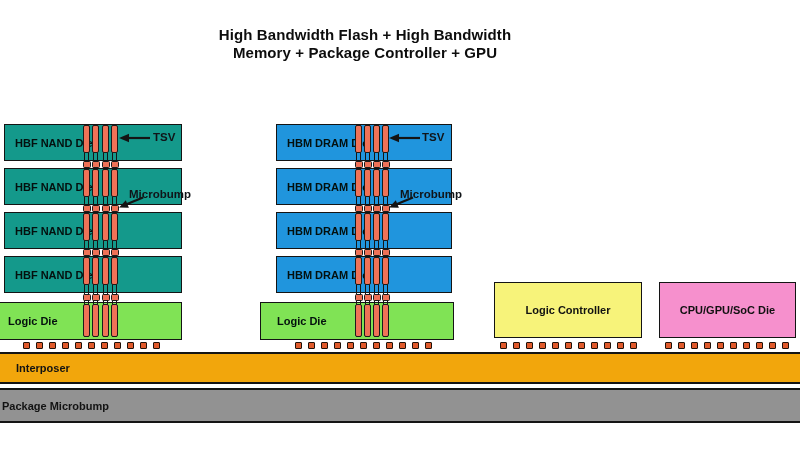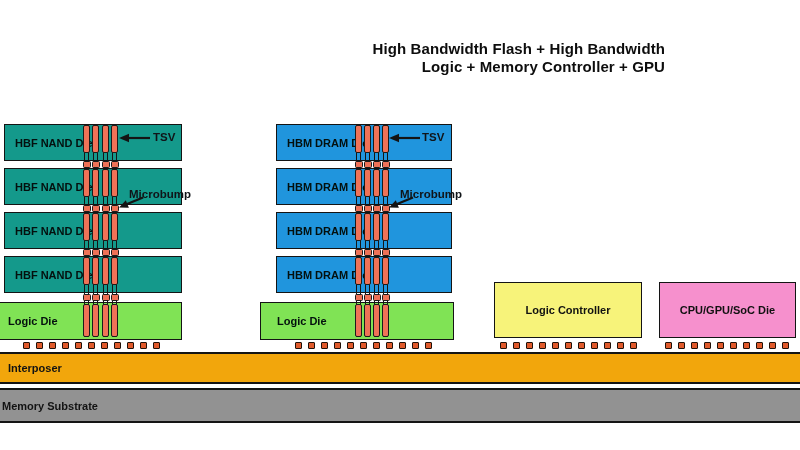--- a/index.html
+++ b/index.html
@@ -2,21 +2,21 @@
 <html><head>
 <meta charset="utf-8">
 <style>
   html,body{margin:0;padding:0;}
   #canvas{
     position:relative;width:800px;height:450px;background:#ffffff;
     overflow:hidden;font-family:"Liberation Sans",sans-serif;
   }
   .abs{position:absolute;}
   #title{
-    position:absolute;left:65px;top:40px;width:600px;text-align:right;
+    position:absolute;left:65px;top:26px;width:600px;text-align:center;
     font-size:15px;font-weight:700;color:#0d0d0d;line-height:17.5px;letter-spacing:.1px;
   }
   .die{
     position:absolute;box-sizing:border-box;border:1.5px solid #141414;
     display:flex;align-items:center;z-index:1;
   }
   .die-label{font-size:11px;font-weight:700;color:#04100e;white-space:nowrap;}
   .chip{
     position:absolute;box-sizing:border-box;border:1.5px solid #141414;
     display:flex;align-items:center;justify-content:center;z-index:1;
@@ -47,21 +47,21 @@
   }
   #arrow-layer{position:absolute;left:0;top:0;z-index:5;pointer-events:none;}
 </style>
 </head>
 <body>
 
 <div id="canvas">
 
   <div id="title">
     <div>High Bandwidth Flash + High Bandwidth</div>
-    <div>Logic + Memory Controller + GPU</div>
+    <div>Memory + Package Controller + GPU</div>
   </div>
 
   <div id="stacks">
       <div class="abs">
         <div class="die" style="left: 4px; top: 124px; width: 178px; height: 37px; background: rgb(20, 153, 139);">
           <div class="die-label" style="margin-left: 10px;">HBF NAND Die</div>
         </div>
         <div class="die" style="left: 4px; top: 168px; width: 178px; height: 37px; background: rgb(20, 153, 139);">
           <div class="die-label" style="margin-left: 10px;">HBF NAND Die</div>
         </div>
@@ -227,25 +227,25 @@
       <div class="row-bump" style="left: 704px; top: 342px; width: 6.5px; height: 6.5px; background: rgb(224, 90, 43);"></div>
       <div class="row-bump" style="left: 717px; top: 342px; width: 6.5px; height: 6.5px; background: rgb(224, 90, 43);"></div>
       <div class="row-bump" style="left: 730px; top: 342px; width: 6.5px; height: 6.5px; background: rgb(224, 90, 43);"></div>
       <div class="row-bump" style="left: 743px; top: 342px; width: 6.5px; height: 6.5px; background: rgb(224, 90, 43);"></div>
       <div class="row-bump" style="left: 756px; top: 342px; width: 6.5px; height: 6.5px; background: rgb(224, 90, 43);"></div>
       <div class="row-bump" style="left: 769px; top: 342px; width: 6.5px; height: 6.5px; background: rgb(224, 90, 43);"></div>
       <div class="row-bump" style="left: 782px; top: 342px; width: 6.5px; height: 6.5px; background: rgb(224, 90, 43);"></div>
     </div>
 
   <div class="band" id="interposer" style="top: 352px; height: 32px; background: rgb(242, 166, 12);">
-    <span class="band-label" style="margin-left:8px;text-align:center;">Interposer</span>
+    <span class="band-label" style="margin-left:16px;text-align:center;">Interposer</span>
   </div>
 
   <div class="band" id="substrate" style="top: 388px; height: 35px; background: rgb(146, 146, 146);">
-    <span class="band-label" style="margin-left:2px;">Memory Substrate</span>
+    <span class="band-label" style="margin-left:2px;">Package Microbump</span>
   </div>
 
   <div class="anno-label" style="left:153px;top:131px;">TSV</div>
   <div class="anno-label" style="left:129px;top:188px;">Microbump</div>
   <div class="anno-label" style="left:422px;top:131px;">TSV</div>
   <div class="anno-label" style="left:400px;top:188px;">Microbump</div>
 
   <svg id="arrow-layer" width="800" height="450">
     <g>
       <line x1="150" y1="138" x2="128" y2="138" stroke="#141414" stroke-width="2.2"></line>

